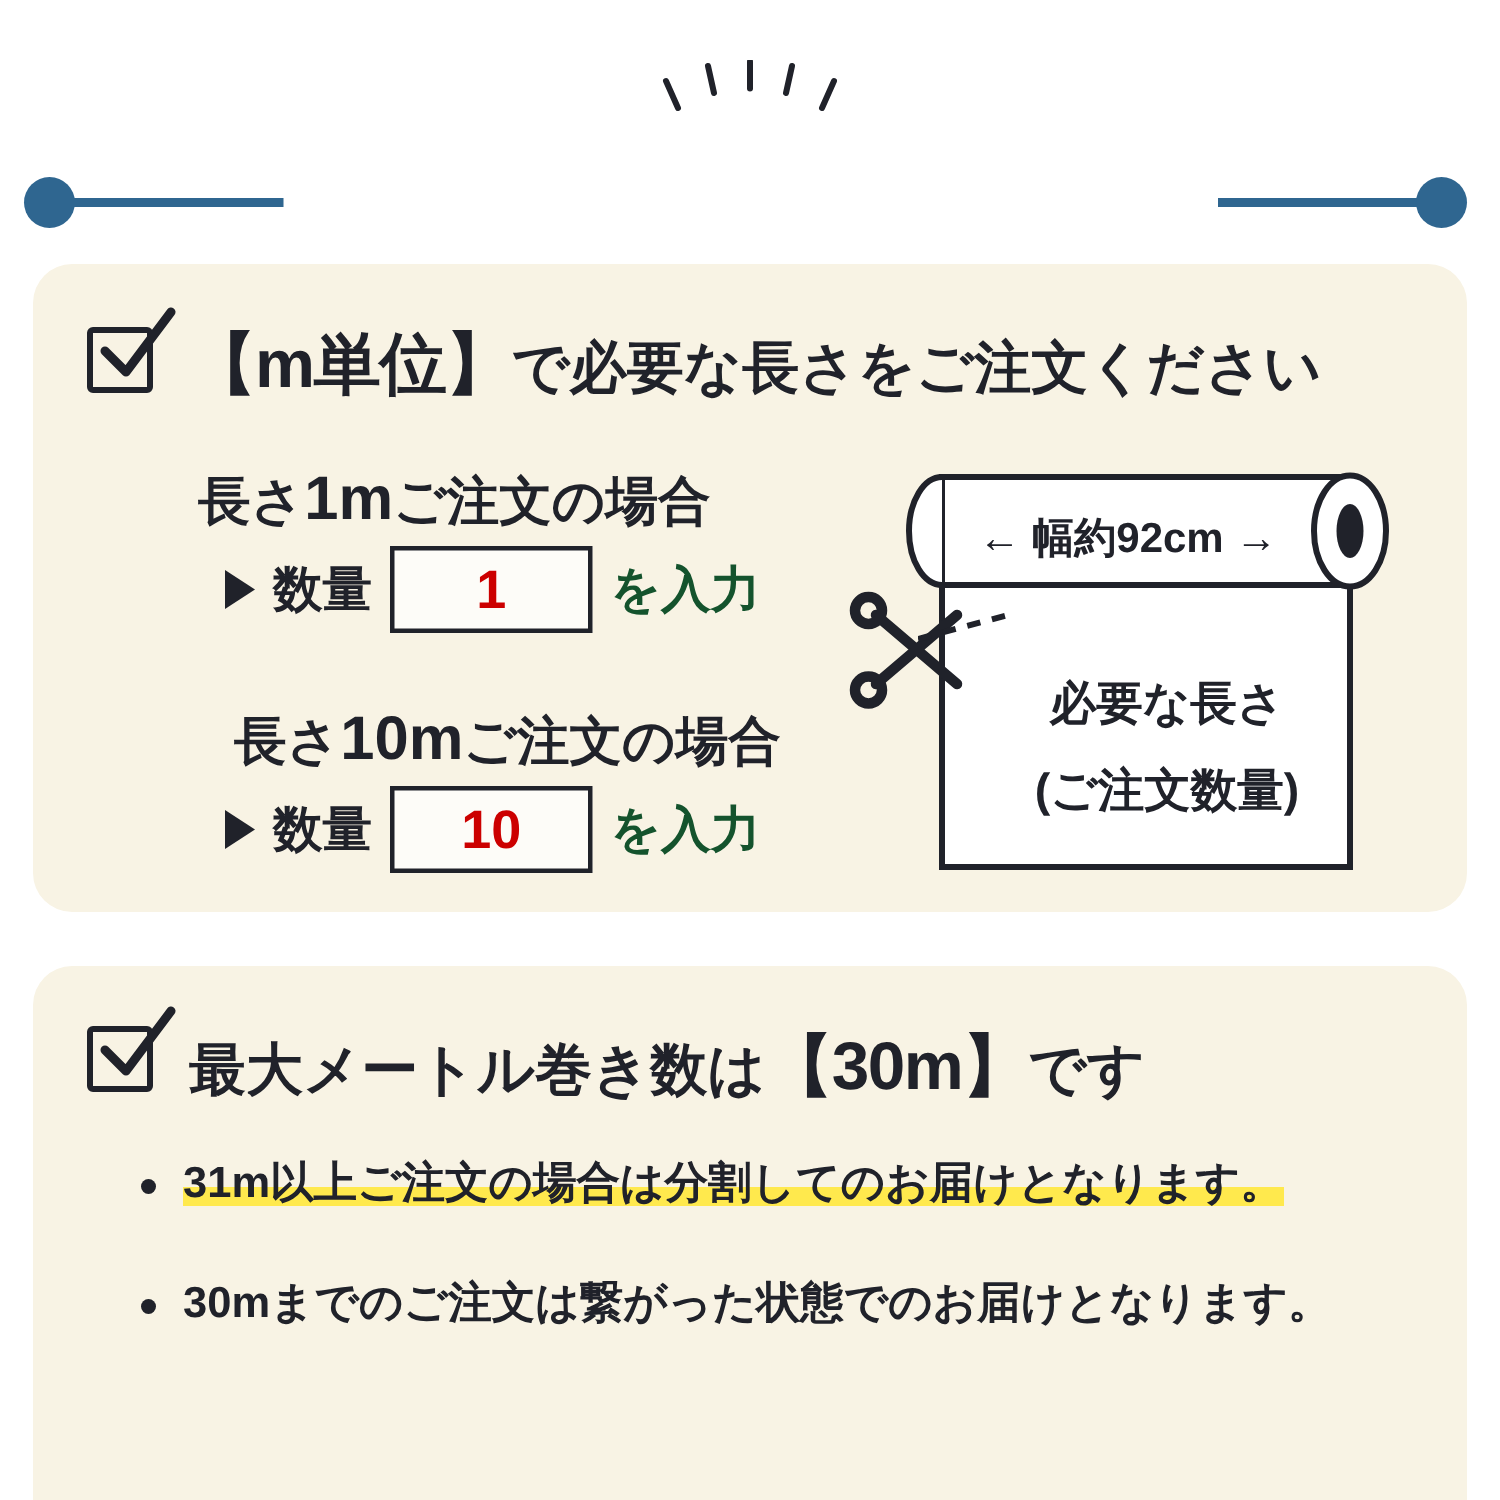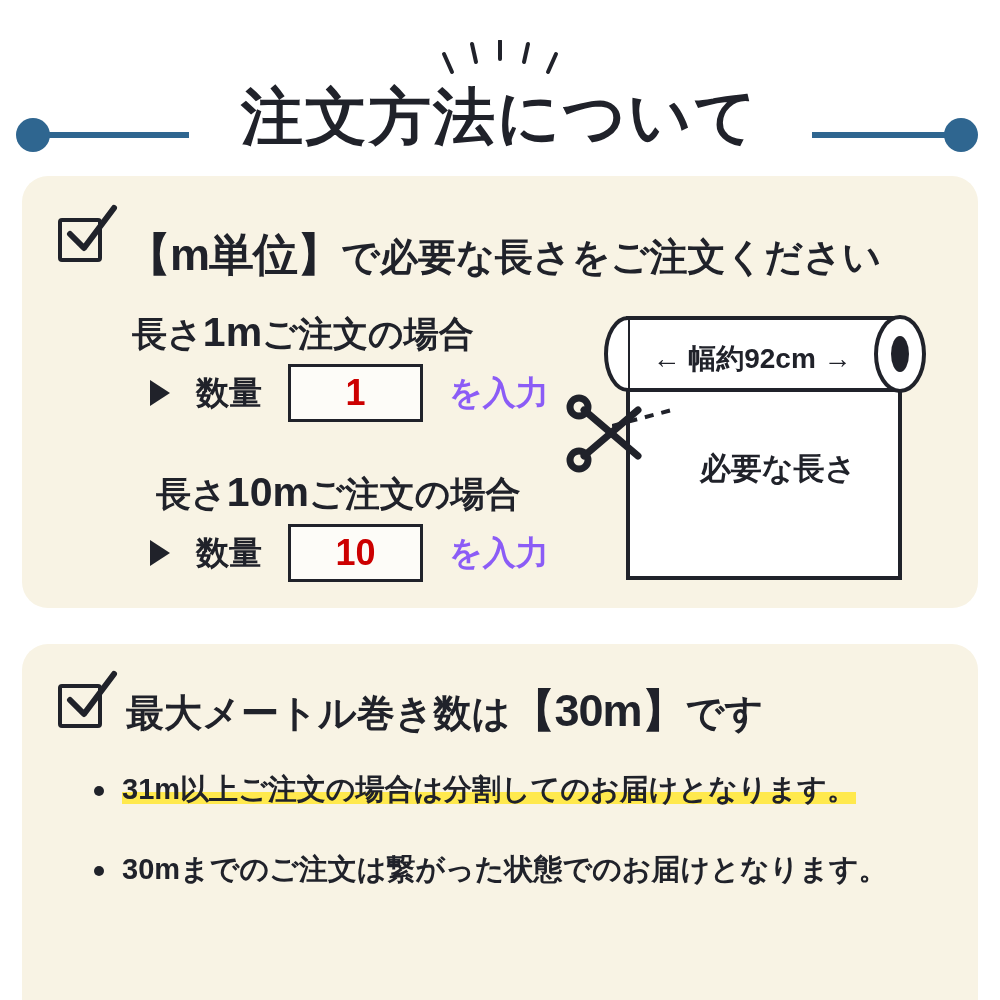--- a/index.html
+++ b/index.html
@@ -99,21 +99,21 @@
     color: #20222a;
     white-space: nowrap;
     line-height: 1;
   }
   .sub-line .big { font-size: 41px; }
 
   .qty-row {
     position: absolute;
     display: flex;
     align-items: center;
-    gap: 26px;
+    gap: 12px;
   }
   .tri {
     width: 0; height: 0;
     border-left: 20px solid #20222a;
     border-top: 13px solid transparent;
     border-bottom: 13px solid transparent;
   }
   .qty-label {
     font-size: 33px;
     font-weight: bold;
@@ -126,21 +126,21 @@
     display: flex;
     align-items: center;
     justify-content: center;
     font-size: 36px;
     font-weight: bold;
     color: #cc0000;
   }
   .qty-suffix {
     font-size: 33px;
     font-weight: bold;
-    color: #8b5cf6;
+    color: #14532d;
   }
 
   
   .roll {
     position: absolute;
     left: 600px; top: 310px;
     width: 330px; height: 280px;
   }
   .roll-text {
     position: absolute;
@@ -194,33 +194,32 @@
       <g stroke="#20222a" stroke-width="4" stroke-linecap="round">
         <line x1="12" y1="32" x2="4" y2="14"></line>
         <line x1="36" y1="22" x2="32" y2="4"></line>
         <line x1="60" y1="19" x2="60" y2="1"></line>
         <line x1="84" y1="22" x2="88" y2="4"></line>
         <line x1="108" y1="32" x2="116" y2="14"></line>
       </g>
     </svg>
     <div class="header-dot left"></div>
     <div class="header-rule left"></div>
-    <div class="header-title">注文方法について</div>
     <div class="header-rule right"></div>
     <div class="header-dot right"></div>
   </div>
 
   <div class="card card-1">
 
     <div class="checkbox" style="left:36px; top:42px;"></div>
     <svg class="checkmark" style="left:40px; top:28px; width:58px; height:58px;" viewBox="0 0 58 58">
       <polyline points="8,30 22,44 52,4" fill="none" stroke="#20222a" stroke-width="6" stroke-linecap="round" stroke-linejoin="round"></polyline>
     </svg>
 
-    <div class="card-heading" style="left:104px; top:56px;">
+    <div class="card-heading" style="left:104px; top:44px;">
       <span class="big">【m単位】</span><span>で必要な長さをご注文ください</span>
     </div>
 
     <div class="sub-line" style="left:110px; top:136px;">
       <span>長さ</span><span class="big">1m</span><span>ご注文の場合</span>
     </div>
     <div class="qty-row" style="left:128px; top:188px;">
       <div class="tri"></div>
       <div class="qty-label">数量</div>
       <div class="qty-box">1</div>
@@ -245,20 +244,21 @@
     <path d="M28 8 L300 8 L300 80 L28 80 Z" fill="#ffffff" stroke="#20222a" stroke-width="4"></path>
 
     <ellipse cx="300" cy="44" rx="24" ry="37" fill="#ffffff" stroke="#20222a" stroke-width="4"></ellipse>
     <ellipse cx="300" cy="44" rx="9" ry="18" fill="#20222a"></ellipse>
 
     <path d="M28 8 a22 36 0 0 0 0 72" fill="#ffffff" stroke="#20222a" stroke-width="4"></path>
   </svg>
 
   <div class="width-label">← 幅約92cm →</div>
   <div class="roll-text l1">必要な長さ</div>
+  <div class="roll-text l2">(ご注文数量)</div>
 
   <svg style="position:absolute; left:566px; top:394px; width:86px; height:86px;" viewBox="0 0 86 86">
     <g stroke="#20222a" stroke-width="7" fill="none" stroke-linecap="round">
       <line x1="18" y1="16" x2="72" y2="62"></line>
       <line x1="18" y1="62" x2="72" y2="16"></line>
       <circle cx="13" cy="13" r="9"></circle>
       <circle cx="13" cy="66" r="9"></circle>
     </g>
   </svg>
 

